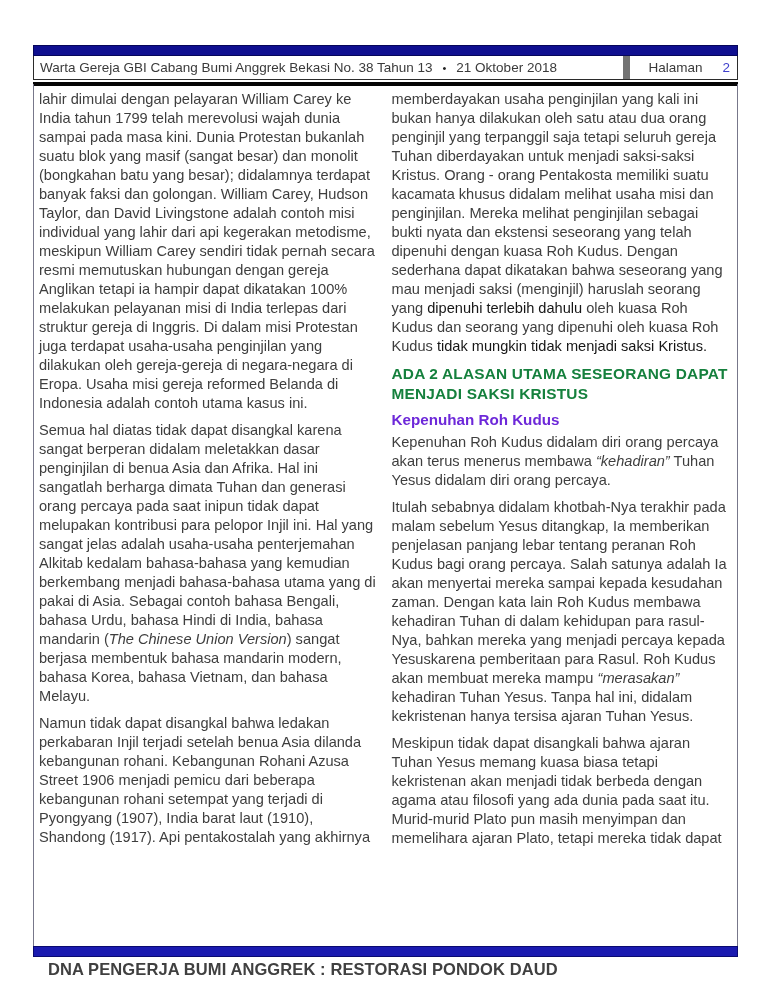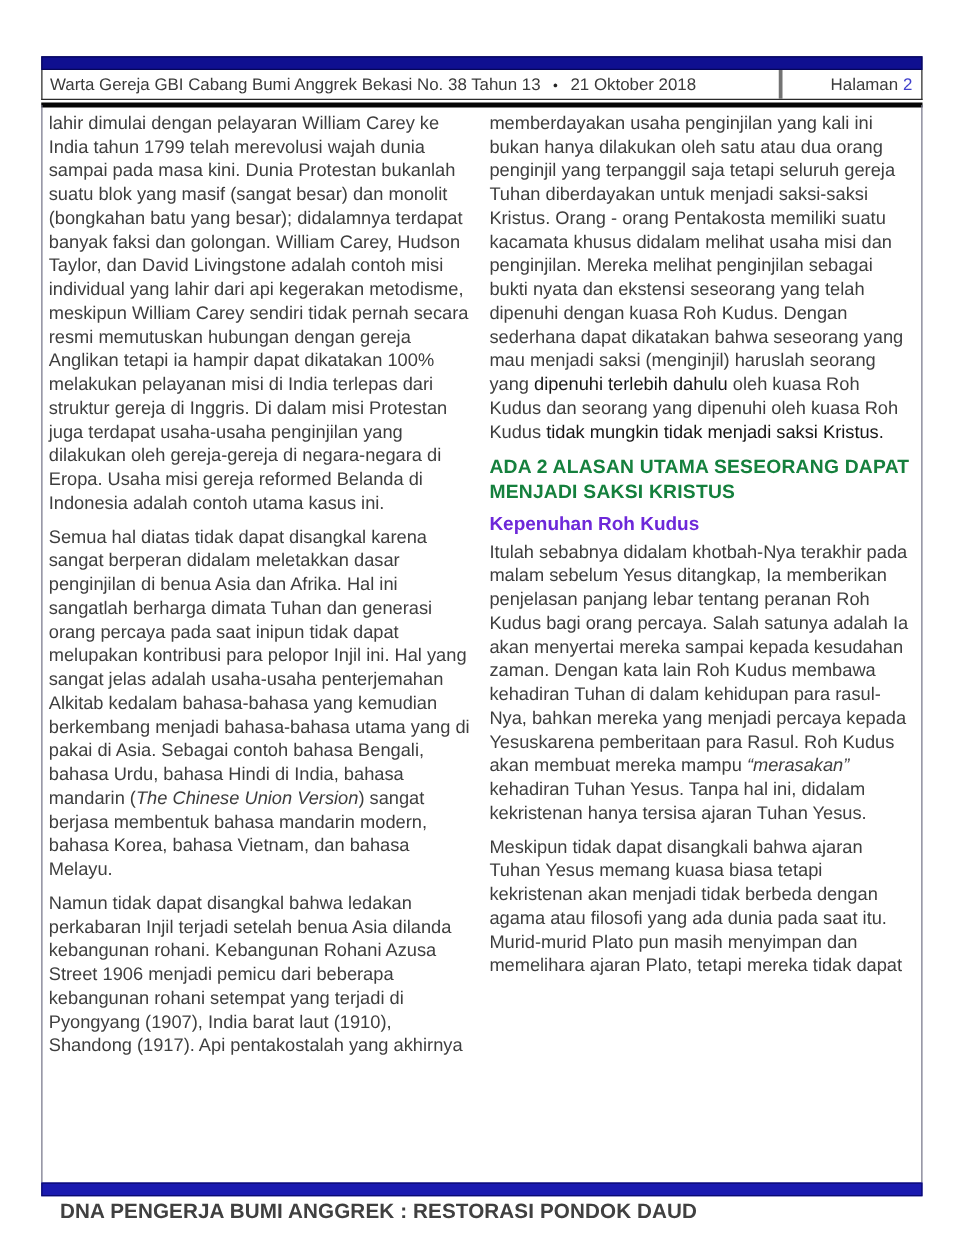--- a/index.html
+++ b/index.html
@@ -17,23 +17,23 @@
   .header-row {
     display:flex; align-items:center; height:24px;
     border:1px solid #2b2b2b; border-top:none; background:#fff;
   }
   .header-title {
     flex:1; padding-left:6px; font-size:13.5px; color:#3a3a3a;
     white-space:nowrap; overflow:hidden;
   }
   .header-title .bullet { padding:0 10px; font-size:11px; color:#222; }
   .header-page {
-    width:114px; border-left:3px solid #737373; height:100%;
+    width:114px; border-left:7px solid #737373; height:100%;
     display:flex; align-items:center; justify-content:flex-end;
-    padding-right:7px; font-size:13.5px; color:#3a3a3a; gap:4px;
+    padding-right:7px; font-size:13.5px; color:#3a3a3a; gap:20px;
   }
   .header-page .pagenum { color:#4040cc; }
   .thick-rule { height:4px; background:#050505; margin-top:2px; }
 
   
   .body-frame {
     position:absolute; left:33px; right:30px; top:84px; height:862px;
     border-left:1px solid #77778a; border-right:1px solid #77778a;
     padding:6px 4px 4px 5px;
     display:flex; gap:11px;
@@ -82,20 +82,21 @@
   <div class="body-frame">
     <div class="column">
         <p><span>lahir dimulai dengan pelayaran William Carey ke India tahun 1799 telah merevolusi wajah dunia sampai pada masa kini. Dunia Protestan bukanlah suatu blok yang masif (sangat besar) dan monolit (bongkahan batu yang besar); didalamnya terdapat banyak faksi dan golongan. William Carey, Hudson Taylor, dan David Livingstone adalah contoh misi individual yang lahir dari api kegerakan metodisme, meskipun William Carey sendiri tidak pernah secara resmi memutuskan hubungan dengan gereja Anglikan tetapi ia hampir dapat dikatakan 100% melakukan pelayanan misi di India terlepas dari struktur gereja di Inggris. Di dalam misi Protestan juga terdapat usaha-usaha penginjilan yang dilakukan oleh gereja-gereja di negara-negara di Eropa. Usaha misi gereja reformed Belanda di Indonesia adalah contoh utama kasus ini.</span></p>
         <p><span>Semua hal diatas tidak dapat disangkal karena sangat berperan didalam meletakkan dasar penginjilan di benua Asia dan Afrika. Hal ini sangatlah berharga dimata Tuhan dan generasi orang percaya pada saat inipun tidak dapat melupakan kontribusi para pelopor Injil ini. Hal yang sangat jelas adalah usaha-usaha penterjemahan Alkitab kedalam bahasa-bahasa yang kemudian berkembang menjadi bahasa-bahasa utama yang di pakai di Asia. Sebagai contoh bahasa Bengali, bahasa Urdu, bahasa Hindi di India, bahasa mandarin (</span><span class="i">The Chinese Union Version</span><span>) sangat berjasa membentuk bahasa mandarin modern, bahasa Korea, bahasa Vietnam, dan bahasa Melayu.</span></p>
         <p><span>Namun tidak dapat disangkal bahwa ledakan perkabaran Injil terjadi setelah benua Asia dilanda kebangunan rohani. Kebangunan Rohani Azusa Street 1906 menjadi pemicu dari beberapa kebangunan rohani setempat yang terjadi di Pyongyang (1907), India barat laut (1910), Shandong (1917). Api pentakostalah yang akhirnya</span></p>
       </div>
     <div class="column">
         <p><span>memberdayakan usaha penginjilan yang kali ini bukan hanya dilakukan oleh satu atau dua orang penginjil yang terpanggil saja tetapi seluruh gereja Tuhan diberdayakan untuk menjadi saksi-saksi Kristus. Orang - orang Pentakosta memiliki suatu kacamata khusus didalam melihat usaha misi dan penginjilan. Mereka melihat penginjilan sebagai bukti nyata dan ekstensi seseorang yang telah dipenuhi dengan kuasa Roh Kudus. Dengan sederhana dapat dikatakan bahwa seseorang yang mau menjadi saksi (menginjil) haruslah seorang yang </span><span class="b">dipenuhi terlebih dahulu</span><span> oleh kuasa Roh Kudus dan seorang yang dipenuhi oleh kuasa Roh Kudus </span><span class="b">tidak mungkin tidak menjadi saksi Kristus.</span></p>
         <p class="heading"><span>ADA 2 ALASAN UTAMA SESEORANG DAPAT MENJADI SAKSI KRISTUS</span></p>
         <p class="subheading"><span>Kepenuhan Roh Kudus</span></p>
+        <p><span>Kepenuhan Roh Kudus didalam diri orang percaya akan terus menerus membawa </span><span class="i">“kehadiran”</span><span> Tuhan Yesus didalam diri orang percaya.</span></p>
         <p><span>Itulah sebabnya didalam khotbah-Nya terakhir pada malam sebelum Yesus ditangkap, Ia memberikan penjelasan panjang lebar tentang peranan Roh Kudus bagi orang percaya. Salah satunya adalah Ia akan menyertai mereka sampai kepada kesudahan zaman. Dengan kata lain Roh Kudus membawa kehadiran Tuhan di dalam kehidupan para rasul-Nya, bahkan mereka yang menjadi percaya kepada Yesuskarena pemberitaan para Rasul. Roh Kudus akan membuat mereka mampu </span><span class="i">“merasakan”</span><span> kehadiran Tuhan Yesus. Tanpa hal ini, didalam kekristenan hanya tersisa ajaran Tuhan Yesus.</span></p>
         <p><span>Meskipun tidak dapat disangkali bahwa ajaran Tuhan Yesus memang kuasa biasa tetapi kekristenan akan menjadi tidak berbeda dengan agama atau filosofi yang ada dunia pada saat itu. Murid-murid Plato pun masih menyimpan dan memelihara ajaran Plato, tetapi mereka tidak dapat</span></p>
       </div>
   </div>
 
   <div class="bottom-bar"></div>
   <div class="footer-text">DNA PENGERJA BUMI ANGGREK : RESTORASI PONDOK DAUD</div>
 
 </div>
 

